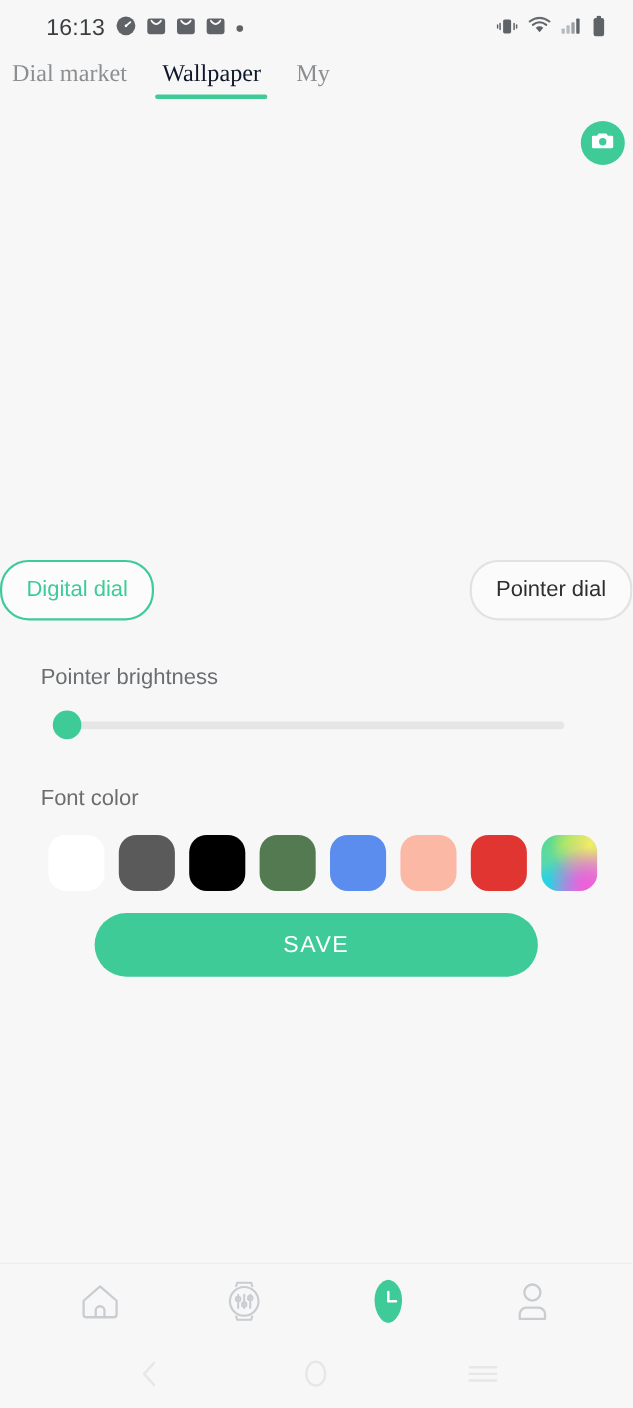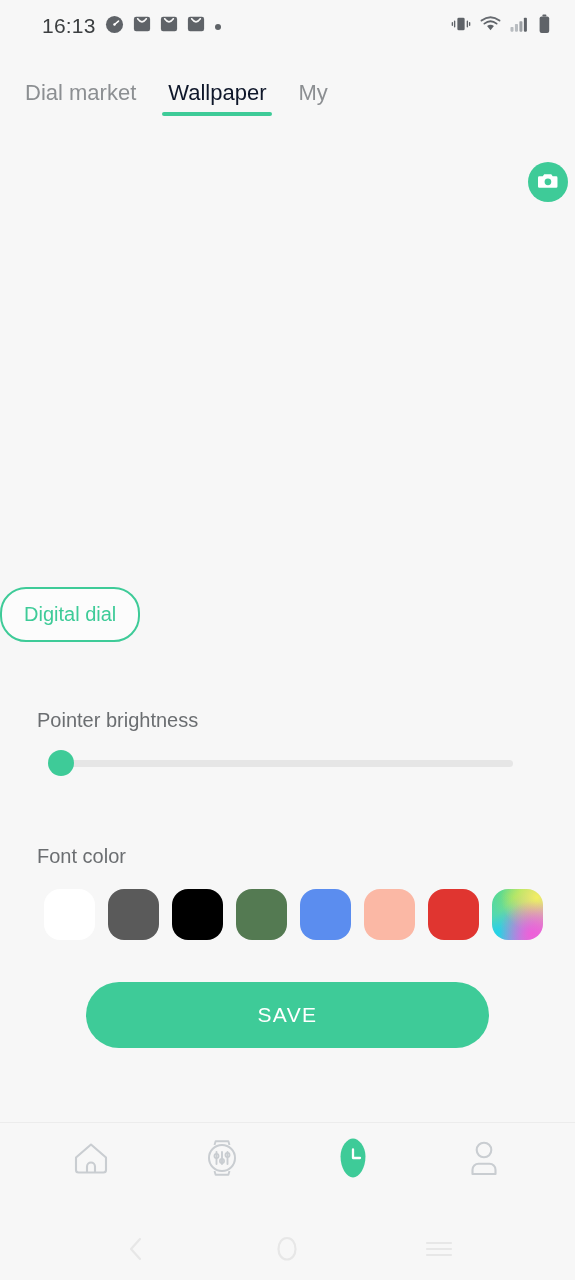--- a/index.html
+++ b/index.html
@@ -2,35 +2,35 @@
 <html><head>
 <meta charset="utf-8">
 <style>
   * { margin:0; padding:0; box-sizing:border-box; }
   html, body {
     width:575px; height:1280px;
     background:#f7f7f7;
     font-family:"Liberation Sans", sans-serif;
     overflow:hidden;
   }
-  .phone { position:relative; width:575px; height:1280px; background:#f7f7f7; display:flex; flex-direction:column;gap:26px; }
+  .phone { position:relative; width:575px; height:1280px; background:#f7f7f7; display:flex; flex-direction:column; }
 
   
   .statusbar {
     height:52px; flex:0 0 52px;
     display:flex; align-items:center; justify-content:space-between;
     padding:0 24px 0 42px;
   }
   .sb-left { display:flex; align-items:center; gap:9px; }
   .sb-clock { font-size:21px; color:#3c3f41; letter-spacing:.2px; }
   .sb-right { display:flex; align-items:center; gap:9px; }
   .ico { display:block; }
 
   
-  .tabs { flex:0 0 50px; display:flex; align-items:flex-start; padding-left:14px; gap:10px; }
+  .tabs { flex:0 0 50px; display:flex; align-items:flex-start; gap:10px;font-family:Liberation Serif, serif; }
   .tab { position:relative; padding:2px 11px 12px; font-size:22px; color:#8c8f92; cursor:pointer; }
   .tab.active { color:#0f172a; }
   .tab.active .tab-underline {
     position:absolute; left:5px; right:5px; bottom:2px;
     height:4px; border-radius:2px; background:#3ecb98;
   }
 
   
   .preview { position:relative; flex:0 0 395px; }
   .camera-btn {
@@ -63,21 +63,21 @@
     border-radius:50%; background:#3ecb98; cursor:grab;
   }
 
   .fontcolor-wrap { flex:0 0 118px; padding-top:20px; }
   .swatches { display:flex; gap:13px; padding:21px 0 0 44px; }
   .swatch { width:51px; height:51px; border-radius:16px; cursor:pointer; }
 
   
   .save-wrap { flex:0 0 92px; display:flex; justify-content:center; align-items:center; }
   .save-btn {
-    width:403px; height:66px; border-radius:33px;
+    width:403px; height:58px; border-radius:33px;
     background:#3ecb98; color:#ffffff;
     font-size:21px; letter-spacing:1.4px;
     display:flex; align-items:center; justify-content:center;
     border:none; cursor:pointer; font-family:inherit;
   }
 
   .spacer { flex:1 1 auto; }
 
   
   .appnav {
@@ -185,20 +185,23 @@
           <path d="M2.2 6.6 h3.6 l1.5 -2.1 h7.4 l1.5 2.1 h3.6 a1.4 1.4 0 0 1 1.4 1.4 v9.2 a1.4 1.4 0 0 1 -1.4 1.4 h-17.6 a1.4 1.4 0 0 1 -1.4 -1.4 v-9.2 a1.4 1.4 0 0 1 1.4 -1.4 z" fill="#ffffff" transform="translate(-0.8,0)"></path>
           <circle cx="10.4" cy="12.4" r="3.5" fill="#3ecb98"></circle>
         </svg>
       </span>
     </div>
   </div>
 
   <div class="dial-row">
     <div class="chip selected">
       <span>Digital dial</span>
+    </div>
+    <div class="chip">
+      <span>Pointer dial</span>
     </div>
   </div>
 
   <div class="brightness-wrap">
     <div class="section-label">Pointer brightness</div>
     <div class="slider-row">
       <div class="slider">
         <div class="slider-track"></div>
         <div class="slider-thumb" style="left: 0px;"></div>
       </div>

